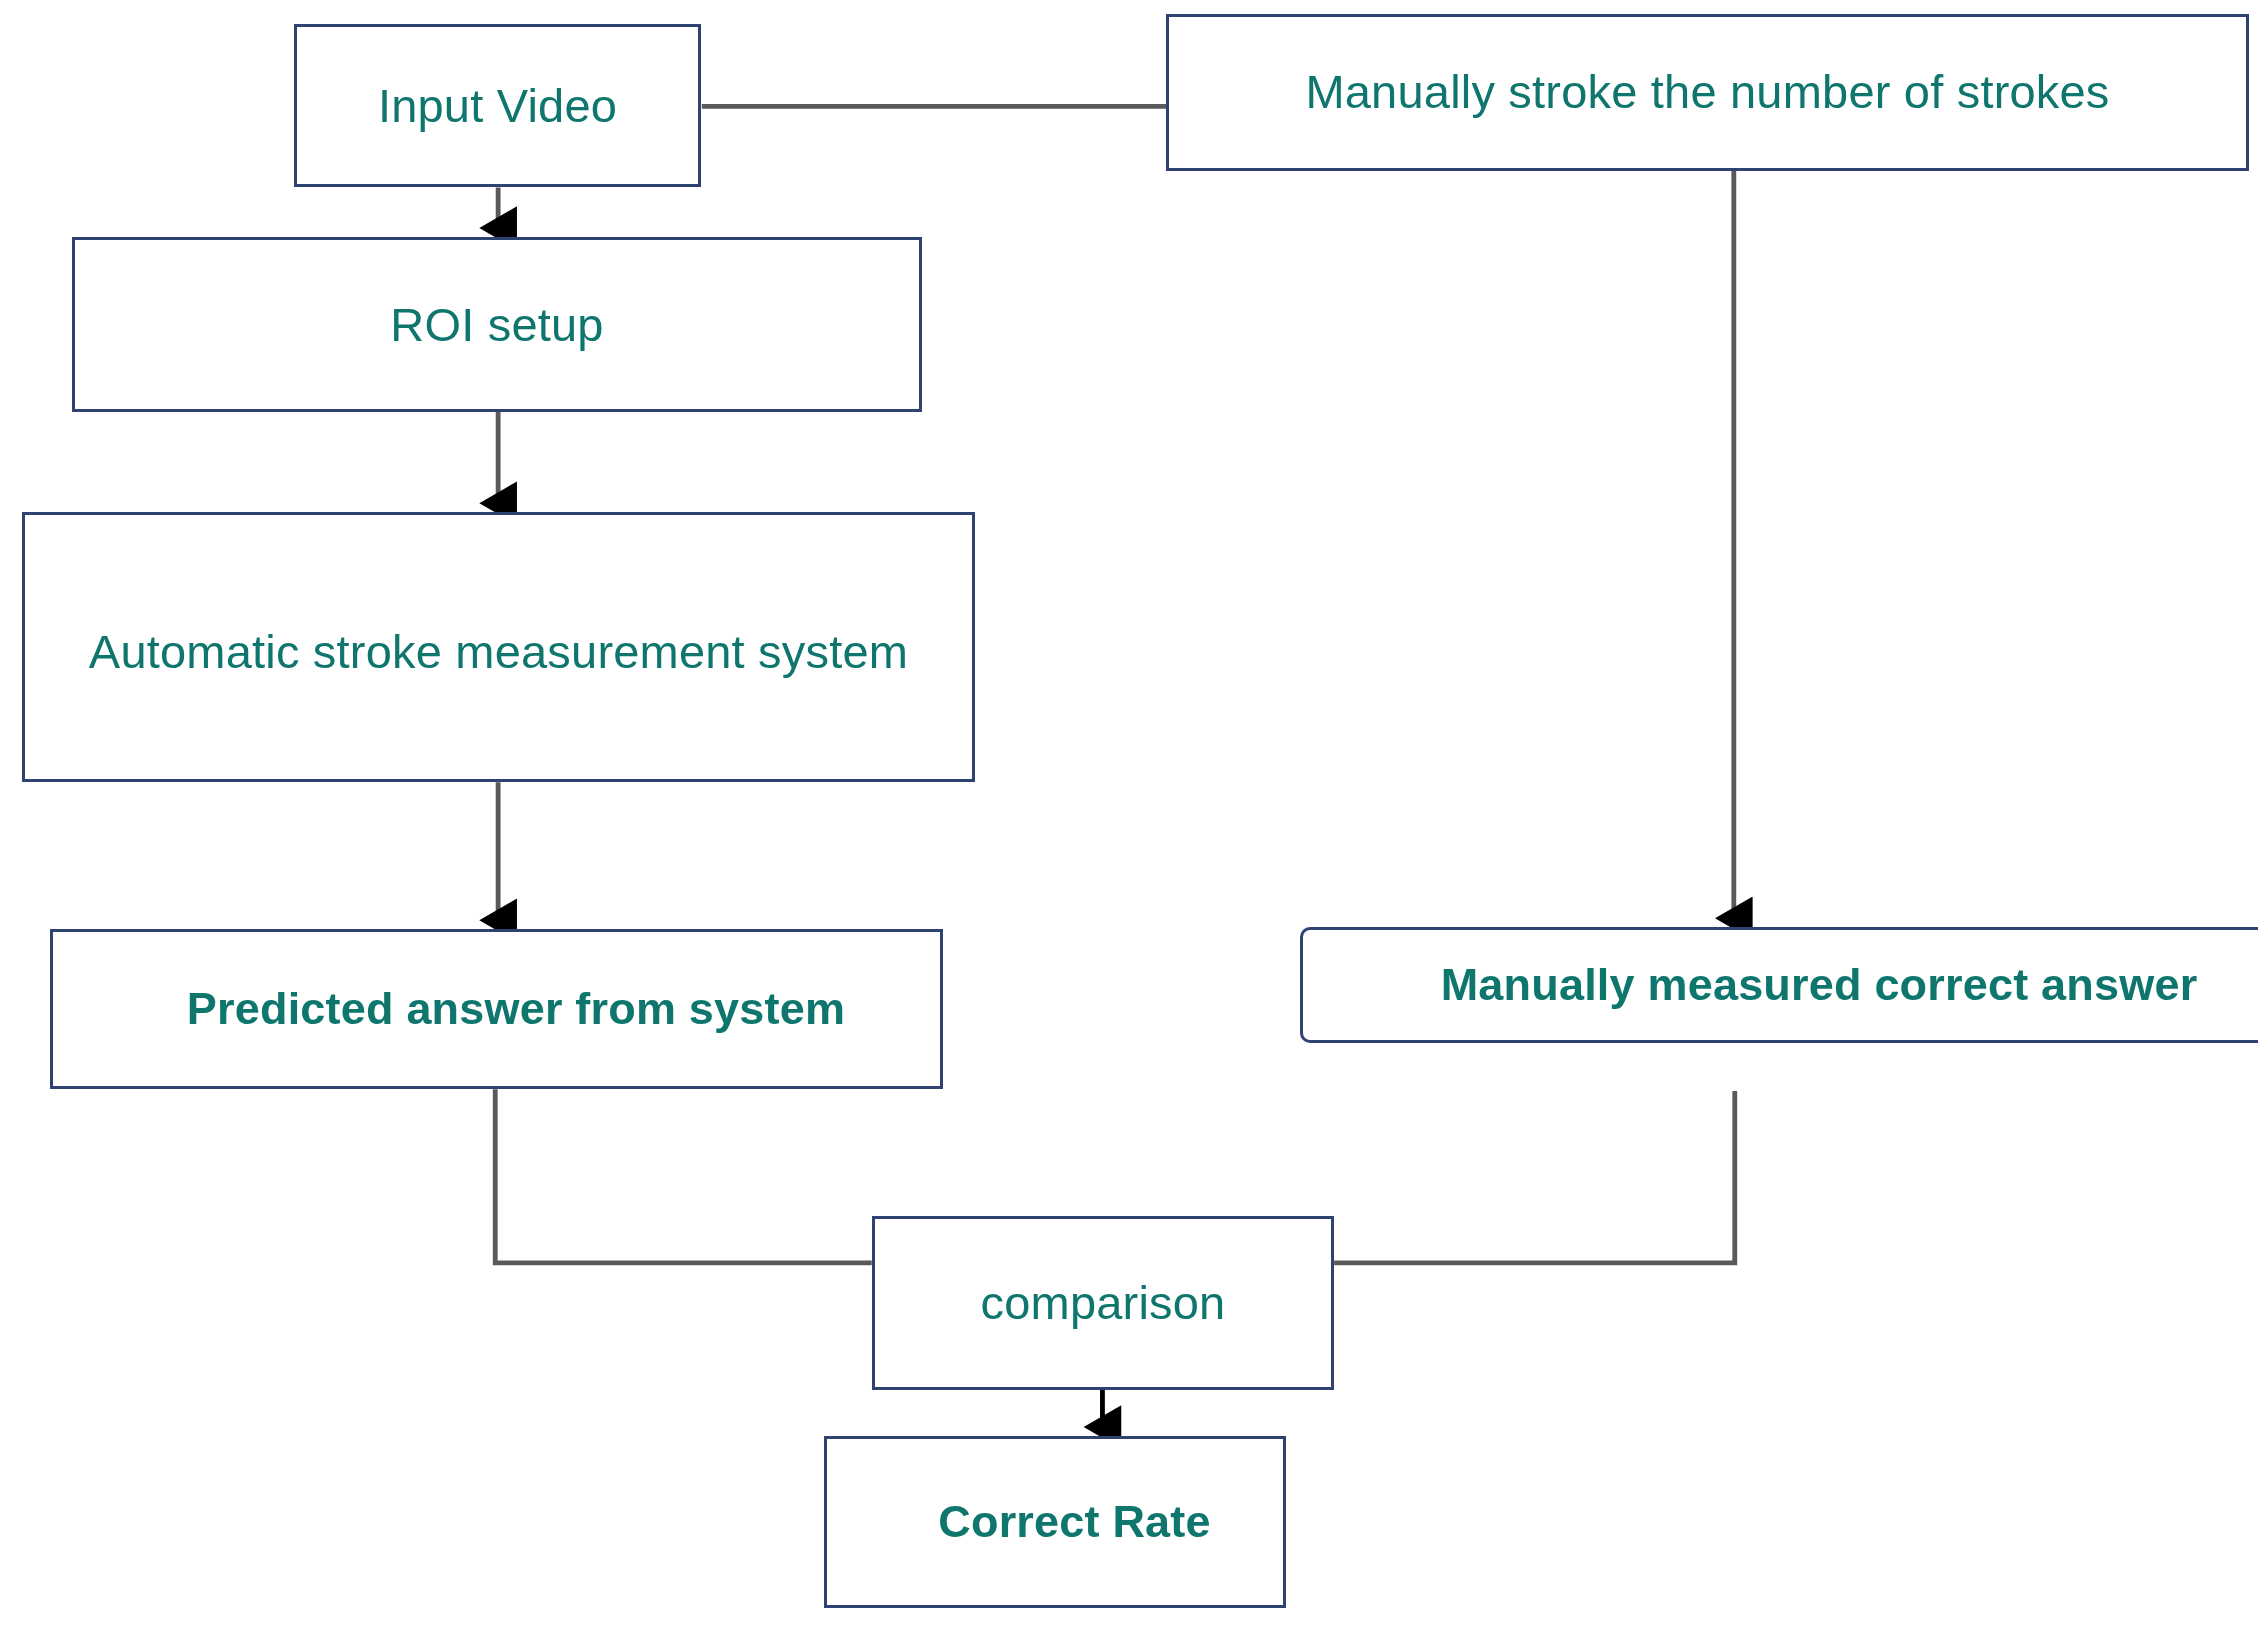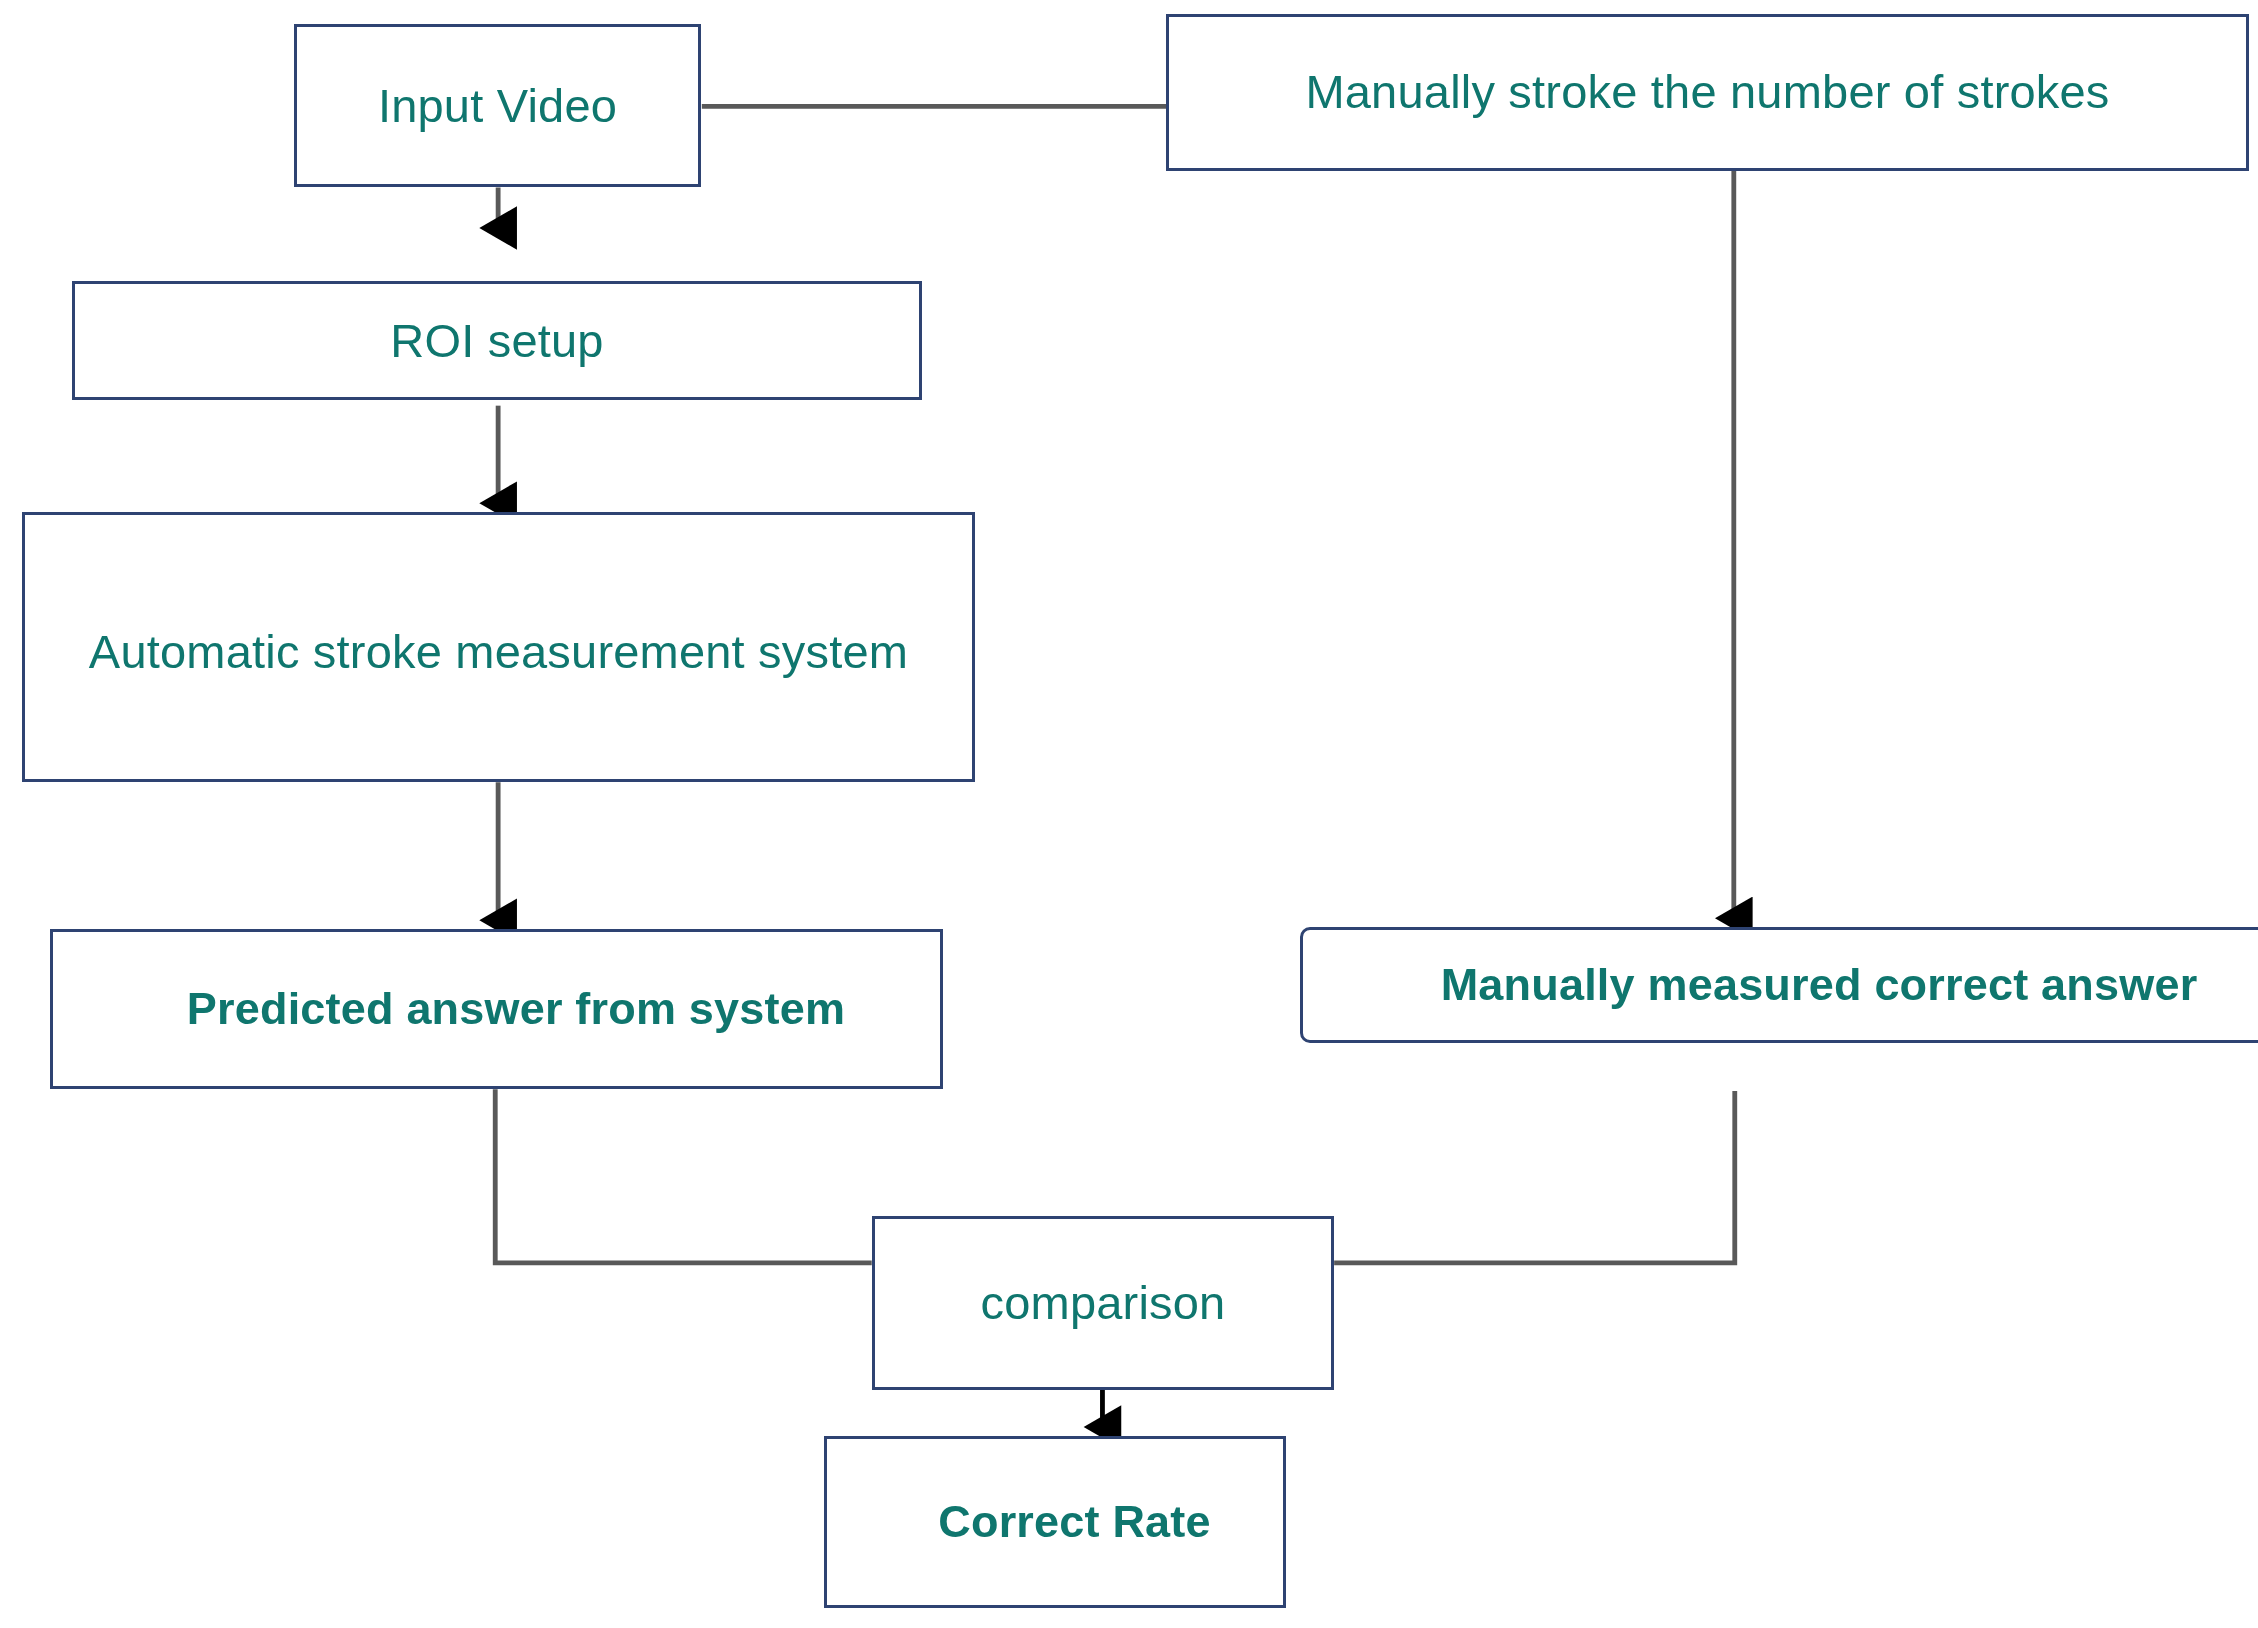--- a/index.html
+++ b/index.html
@@ -45,21 +45,21 @@
   }
   .node-label.bold {
     font-weight: bold;
     font-size: 45px;
     margin-left: 39px;
   }
 
   
   #node-input-video      { left: 294px;  top: 24px;   width: 407px;  height: 163px; }
   #node-manual-measure   { left: 1166px; top: 13.5px;   width: 1083px; height: 157px; }
-  #node-roi-setup        { left: 72px;   top: 237px;  width: 850px;  height: 119px; margin-top: 44px; }
+  #node-roi-setup        { left: 72px;   top: 237px;  width: 850px;  height: 175px; }
   #node-auto-system      { left: 22px;   top: 512px;  width: 953px;  height: 270px; }
   #node-predicted        { left: 50px;   top: 929px;  width: 893px;  height: 160px; }
   #node-manual-correct   { left: 1300px; top: 927px;  width: 999px; height: 116px; border-radius: 10px; }
   #node-comparison       { left: 872px;  top: 1176px; width: 462px;  height: 174px; margin-top: 40px; }
   #node-correct-rate     { left: 824px;  top: 1436px; width: 462px;  height: 172px; }
 
   
   #node-auto-system .node-label { margin-top: 9px; }
   #node-predicted  .node-label  { margin-top: 0px; }
 </style>

